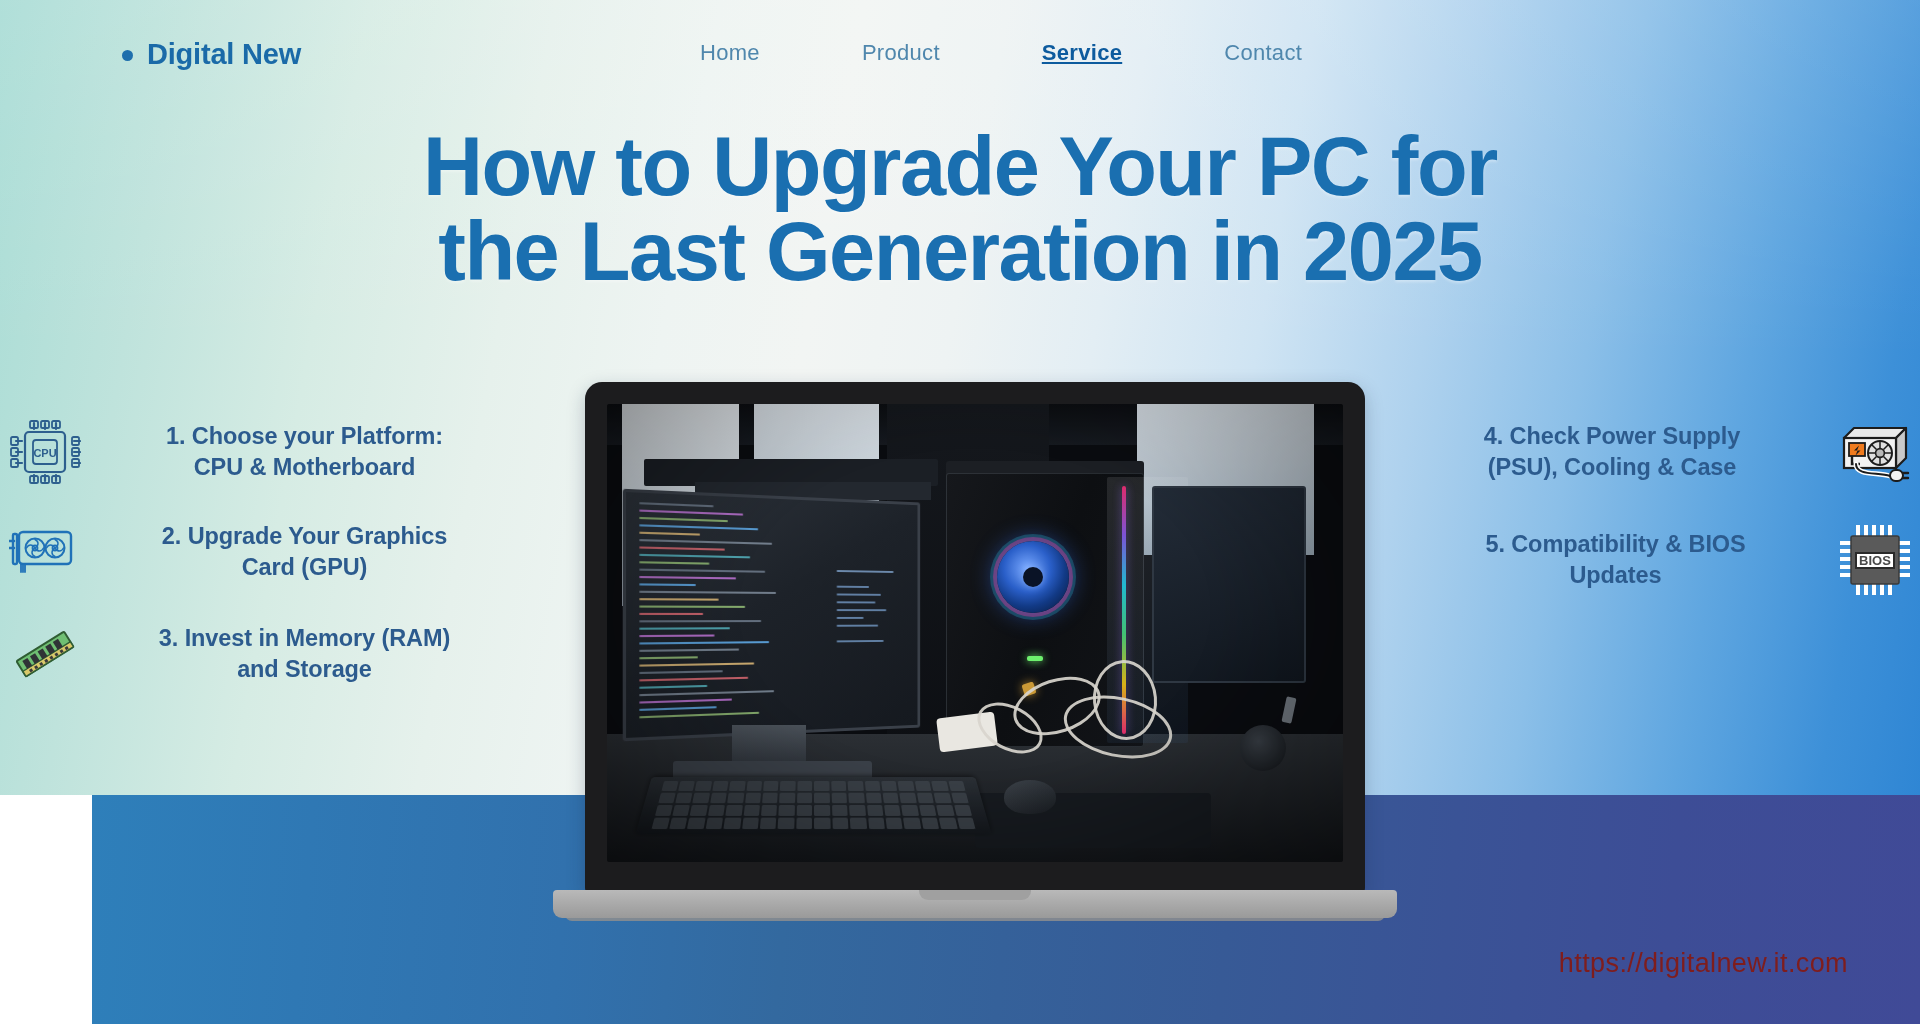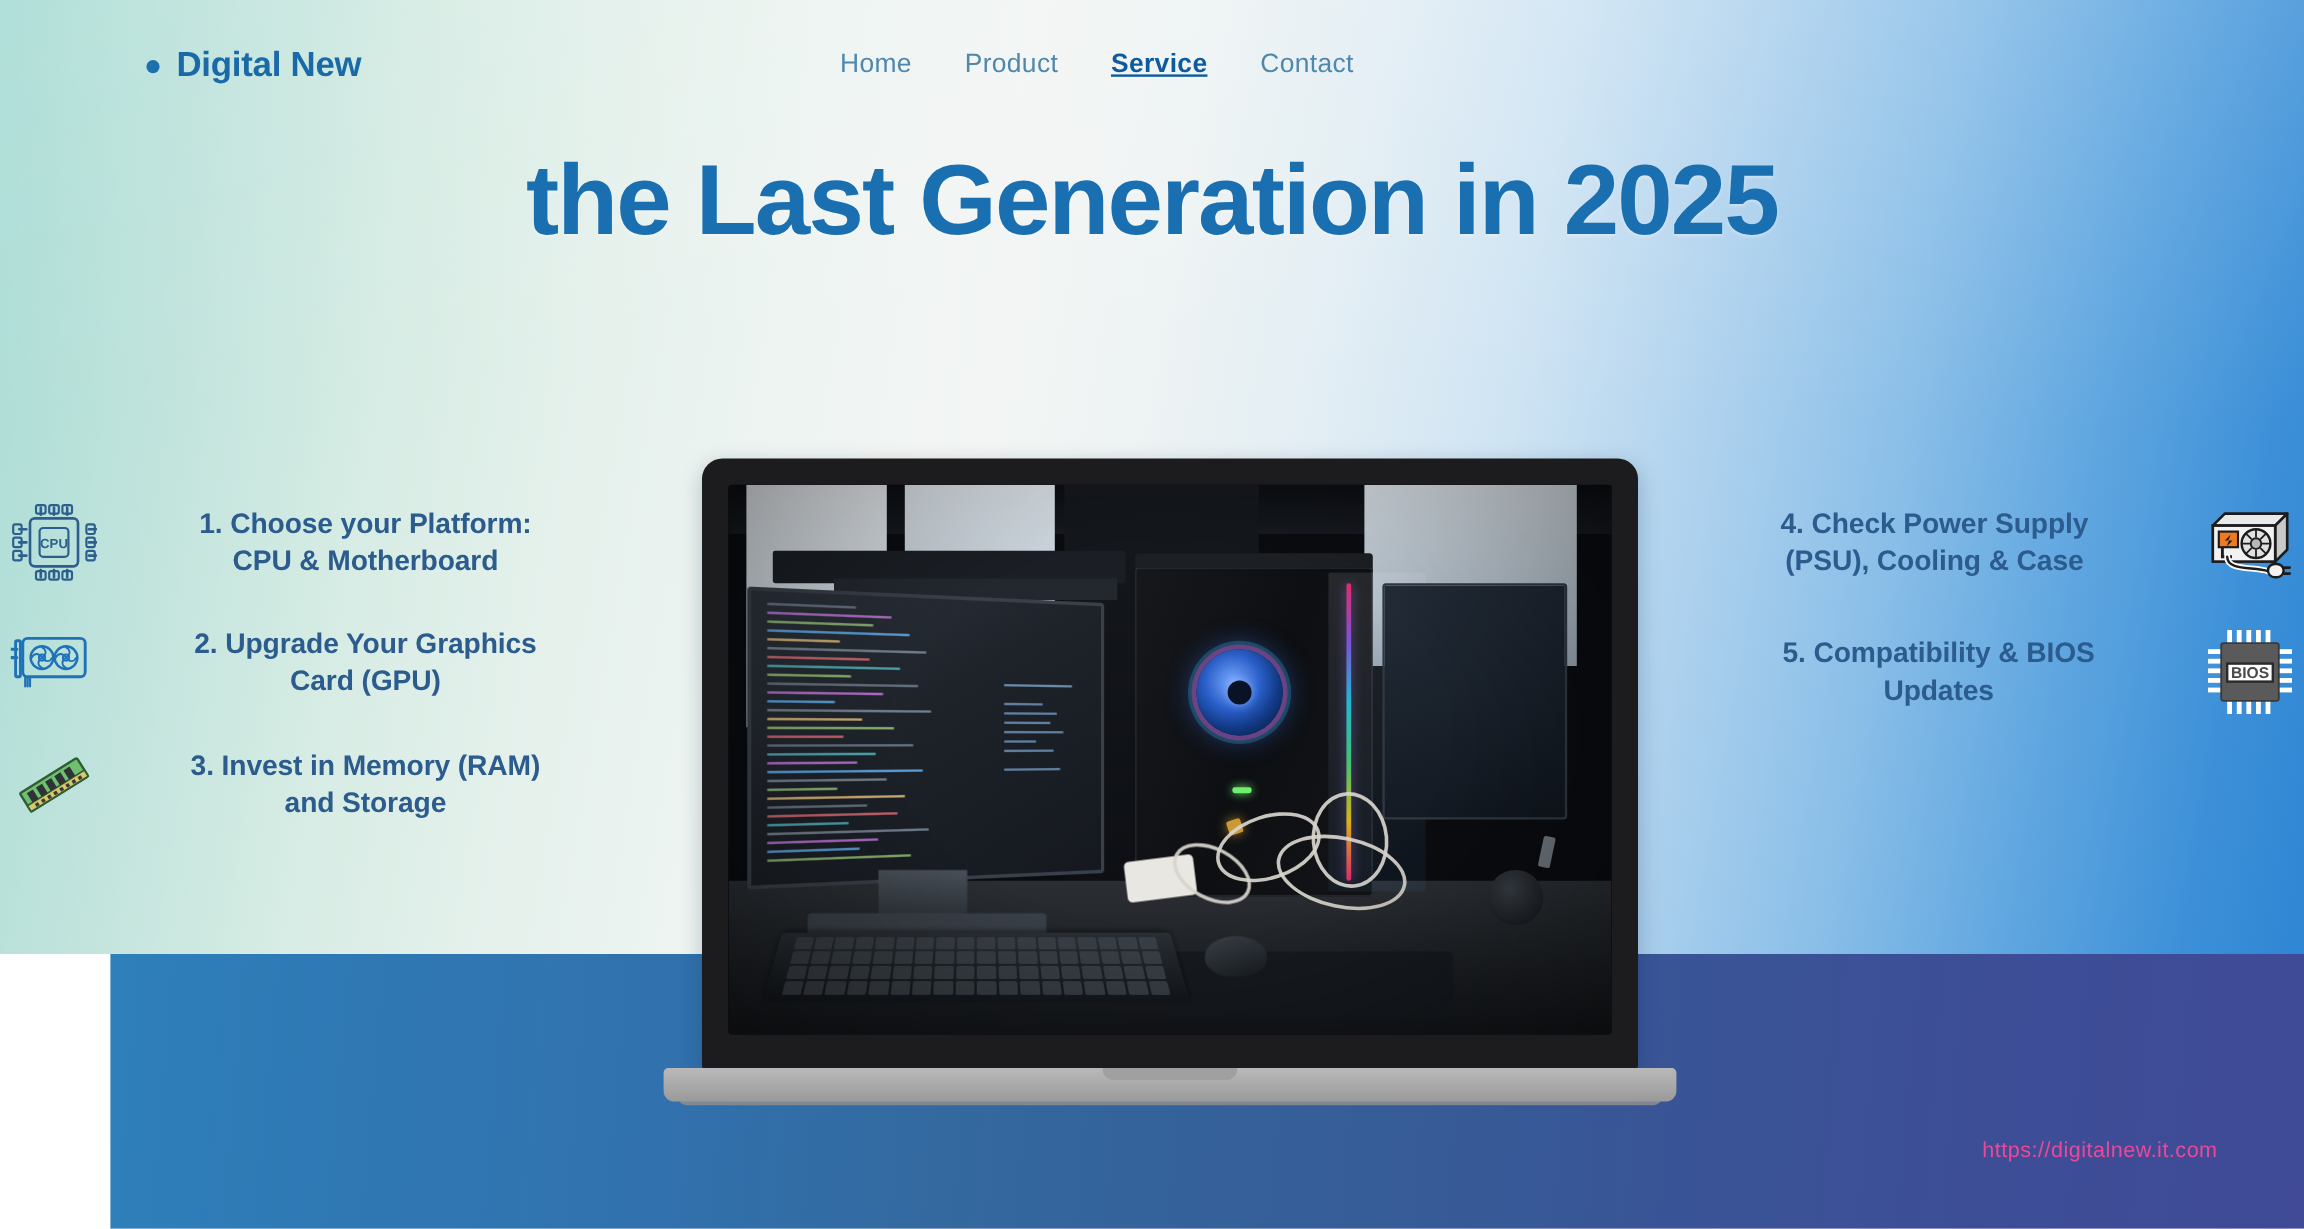--- a/index.html
+++ b/index.html
@@ -63,21 +63,21 @@
     width:11px; height:11px; border-radius:50%;
     background:#1e6fad; flex:0 0 auto; margin-top:2px;
   }
   .brand-name {
     font-size:29px; font-weight:700; color:#1a6aa8;
     letter-spacing:-0.2px; white-space:nowrap;
   }
 
   .nav {
     position:absolute; left:700px; top:40px;
-    display:flex; align-items:center; gap:44px;
+    display:flex; align-items:center; gap:102px;
   }
   .nav-item {
     font-size:22px; color:#4f87ad; letter-spacing:0.3px;
     white-space:nowrap; cursor:pointer;
   }
   .nav-item.active { color:#0d5b9e; font-weight:700;text-decoration:underline; }
 
   
   .headline {
     position:absolute; left:0; top:125px; width:1920px;
@@ -268,21 +268,21 @@
     background:#6f767e; border-radius:2px; transform:rotate(12deg);
   }
   .ph-vignette {
     position:absolute; inset:0;
     background:radial-gradient(ellipse at 50% 45%, rgba(0,0,0,0) 45%, rgba(0,0,0,.45) 100%);
   }
 
   
   .site-url {
     position:absolute; right:72px; top:948px;
-    font-size:18px; color:#ec4899; letter-spacing:0.4px;
+    font-size:27px; color:#7f1d1d; letter-spacing:0.4px;
     white-space:nowrap;
   }
 </style>
 </head>
 <body>
 
 <div id="stage">
 
   <div class="bg-main"></div>
   <div class="bg-bottom-white"></div>
@@ -297,20 +297,21 @@
 
     <nav class="nav">
       <span class="nav-item">Home</span>
       <span class="nav-item">Product</span>
       <span class="nav-item active">Service</span>
       <span class="nav-item">Contact</span>
     </nav>
   </div>
 
   <h1 class="headline">
+    <span>How to Upgrade Your PC for</span>
     <span>the Last Generation in 2025</span>
   </h1>
 
   <div class="col-left">
 
     <div class="feature f1">
       <span class="feature-icon">
         <svg width="72" height="72" viewBox="0 0 72 72" fill="none" stroke="#2d5f8e" stroke-width="2.2" stroke-linecap="round">
           <rect x="16" y="16" width="40" height="40" rx="4"></rect>
           <rect x="24" y="24" width="24" height="24" rx="3" stroke-width="1.8"></rect>

